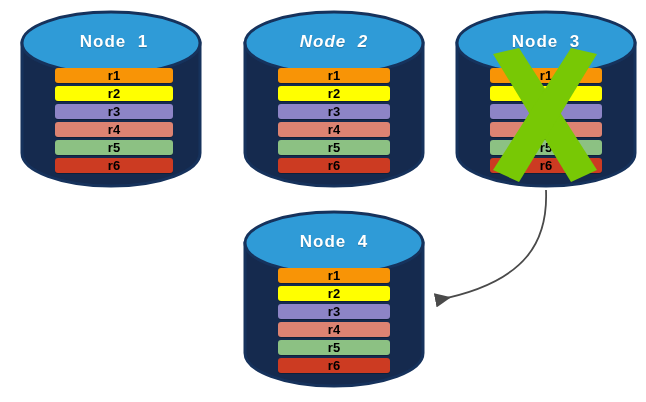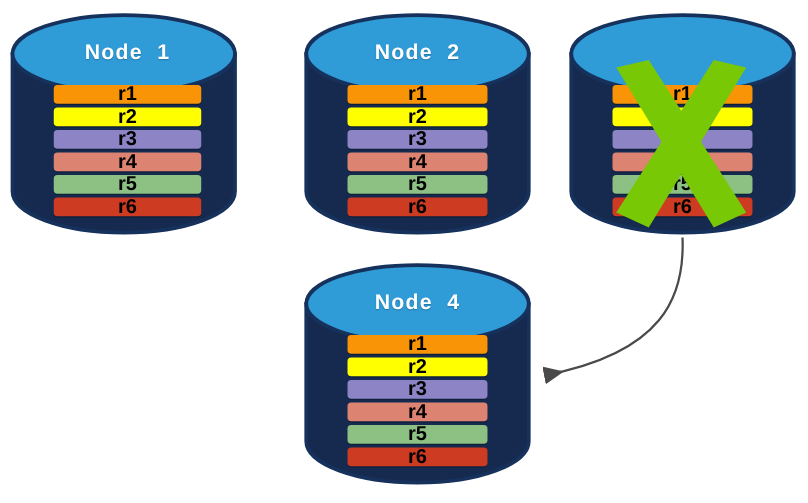--- a/index.html
+++ b/index.html
@@ -45,21 +45,21 @@
     width: 100%;
     box-sizing: border-box;
     display: flex;
     flex-direction: column;
   }
   .row-bar {
     position: relative;
     border-radius: 3px;
     color: #000000;
     font-weight: bold;
-    font-size: 16px;
+    font-size: 13px;
     line-height: 1;
     display: flex;
     align-items: center;
     justify-content: center;
     box-shadow: 0 1px 0 rgba(0,0,0,0.25);
   }
 
   
   .x-mark {
     position: absolute;
@@ -76,21 +76,21 @@
     height: 402px;
     overflow: visible;
     pointer-events: none;
   }
 </style>
 </head>
 <body>
 
 <div id="canvas">
 
-  <div class="node" style="left:8px; top:8px; width:188px; height:180px;">
+  <div class="node" style="left:20px; top:8px; width:188px; height:180px;">
     <svg class="node-svg" width="182" height="180" viewBox="0 0 182 180">
       <path d="M2,35 L2,145 A89,33 0 0 0 180,145 L180,35 Z" fill="#152a4e" stroke="#16325c" stroke-width="3"></path>
       <ellipse cx="91" cy="35" rx="89" ry="31" fill="#2f9bd7" stroke="#16325c" stroke-width="3"></ellipse>
     </svg>
     <div class="node-title" style="top:24px;">Node  1</div>
     <div class="rows" style="top:60px; padding:0 35px; gap:3px;">
       <div class="row-bar" style="height:15px; background:#f89406;">
           <span>r1</span>
         </div>
       <div class="row-bar" style="height:15px; background:#ffff00;">
@@ -109,21 +109,21 @@
           <span>r6</span>
         </div>
     </div>
   </div>
 
   <div class="node" style="left:243px; top:8px; width:182px; height:180px;">
     <svg class="node-svg" width="182" height="180" viewBox="0 0 182 180">
       <path d="M2,35 L2,145 A89,33 0 0 0 180,145 L180,35 Z" fill="#152a4e" stroke="#16325c" stroke-width="3"></path>
       <ellipse cx="91" cy="35" rx="89" ry="31" fill="#2f9bd7" stroke="#16325c" stroke-width="3"></ellipse>
     </svg>
-    <div class="node-title" style="top:24px;">Node  2</div>
+    <div class="node-title" style="top:24px;font-style:italic;">Node  2</div>
     <div class="rows" style="top:60px; padding:0 35px; gap:3px;">
       <div class="row-bar" style="height:15px; background:#f89406;">
           <span>r1</span>
         </div>
       <div class="row-bar" style="height:15px; background:#ffff00;">
           <span>r2</span>
         </div>
       <div class="row-bar" style="height:15px; background:#8d84c6;">
           <span>r3</span>
         </div>
@@ -137,20 +137,21 @@
           <span>r6</span>
         </div>
     </div>
   </div>
 
   <div class="node" style="left:455px; top:8px; width:182px; height:180px;">
     <svg class="node-svg" width="182" height="180" viewBox="0 0 182 180">
       <path d="M2,35 L2,145 A89,33 0 0 0 180,145 L180,35 Z" fill="#152a4e" stroke="#16325c" stroke-width="3"></path>
       <ellipse cx="91" cy="35" rx="89" ry="31" fill="#2f9bd7" stroke="#16325c" stroke-width="3"></ellipse>
     </svg>
+    <div class="node-title" style="top:24px;">Node  3</div>
     <div class="rows" style="top:60px; padding:0 35px; gap:3px;">
       <div class="row-bar" style="height:15px; background:#f89406;">
           <span>r1</span>
         </div>
       <div class="row-bar" style="height:15px; background:#ffff00;">
           <span>r2</span>
         </div>
       <div class="row-bar" style="height:15px; background:#8d84c6;">
           <span>r3</span>
         </div>

